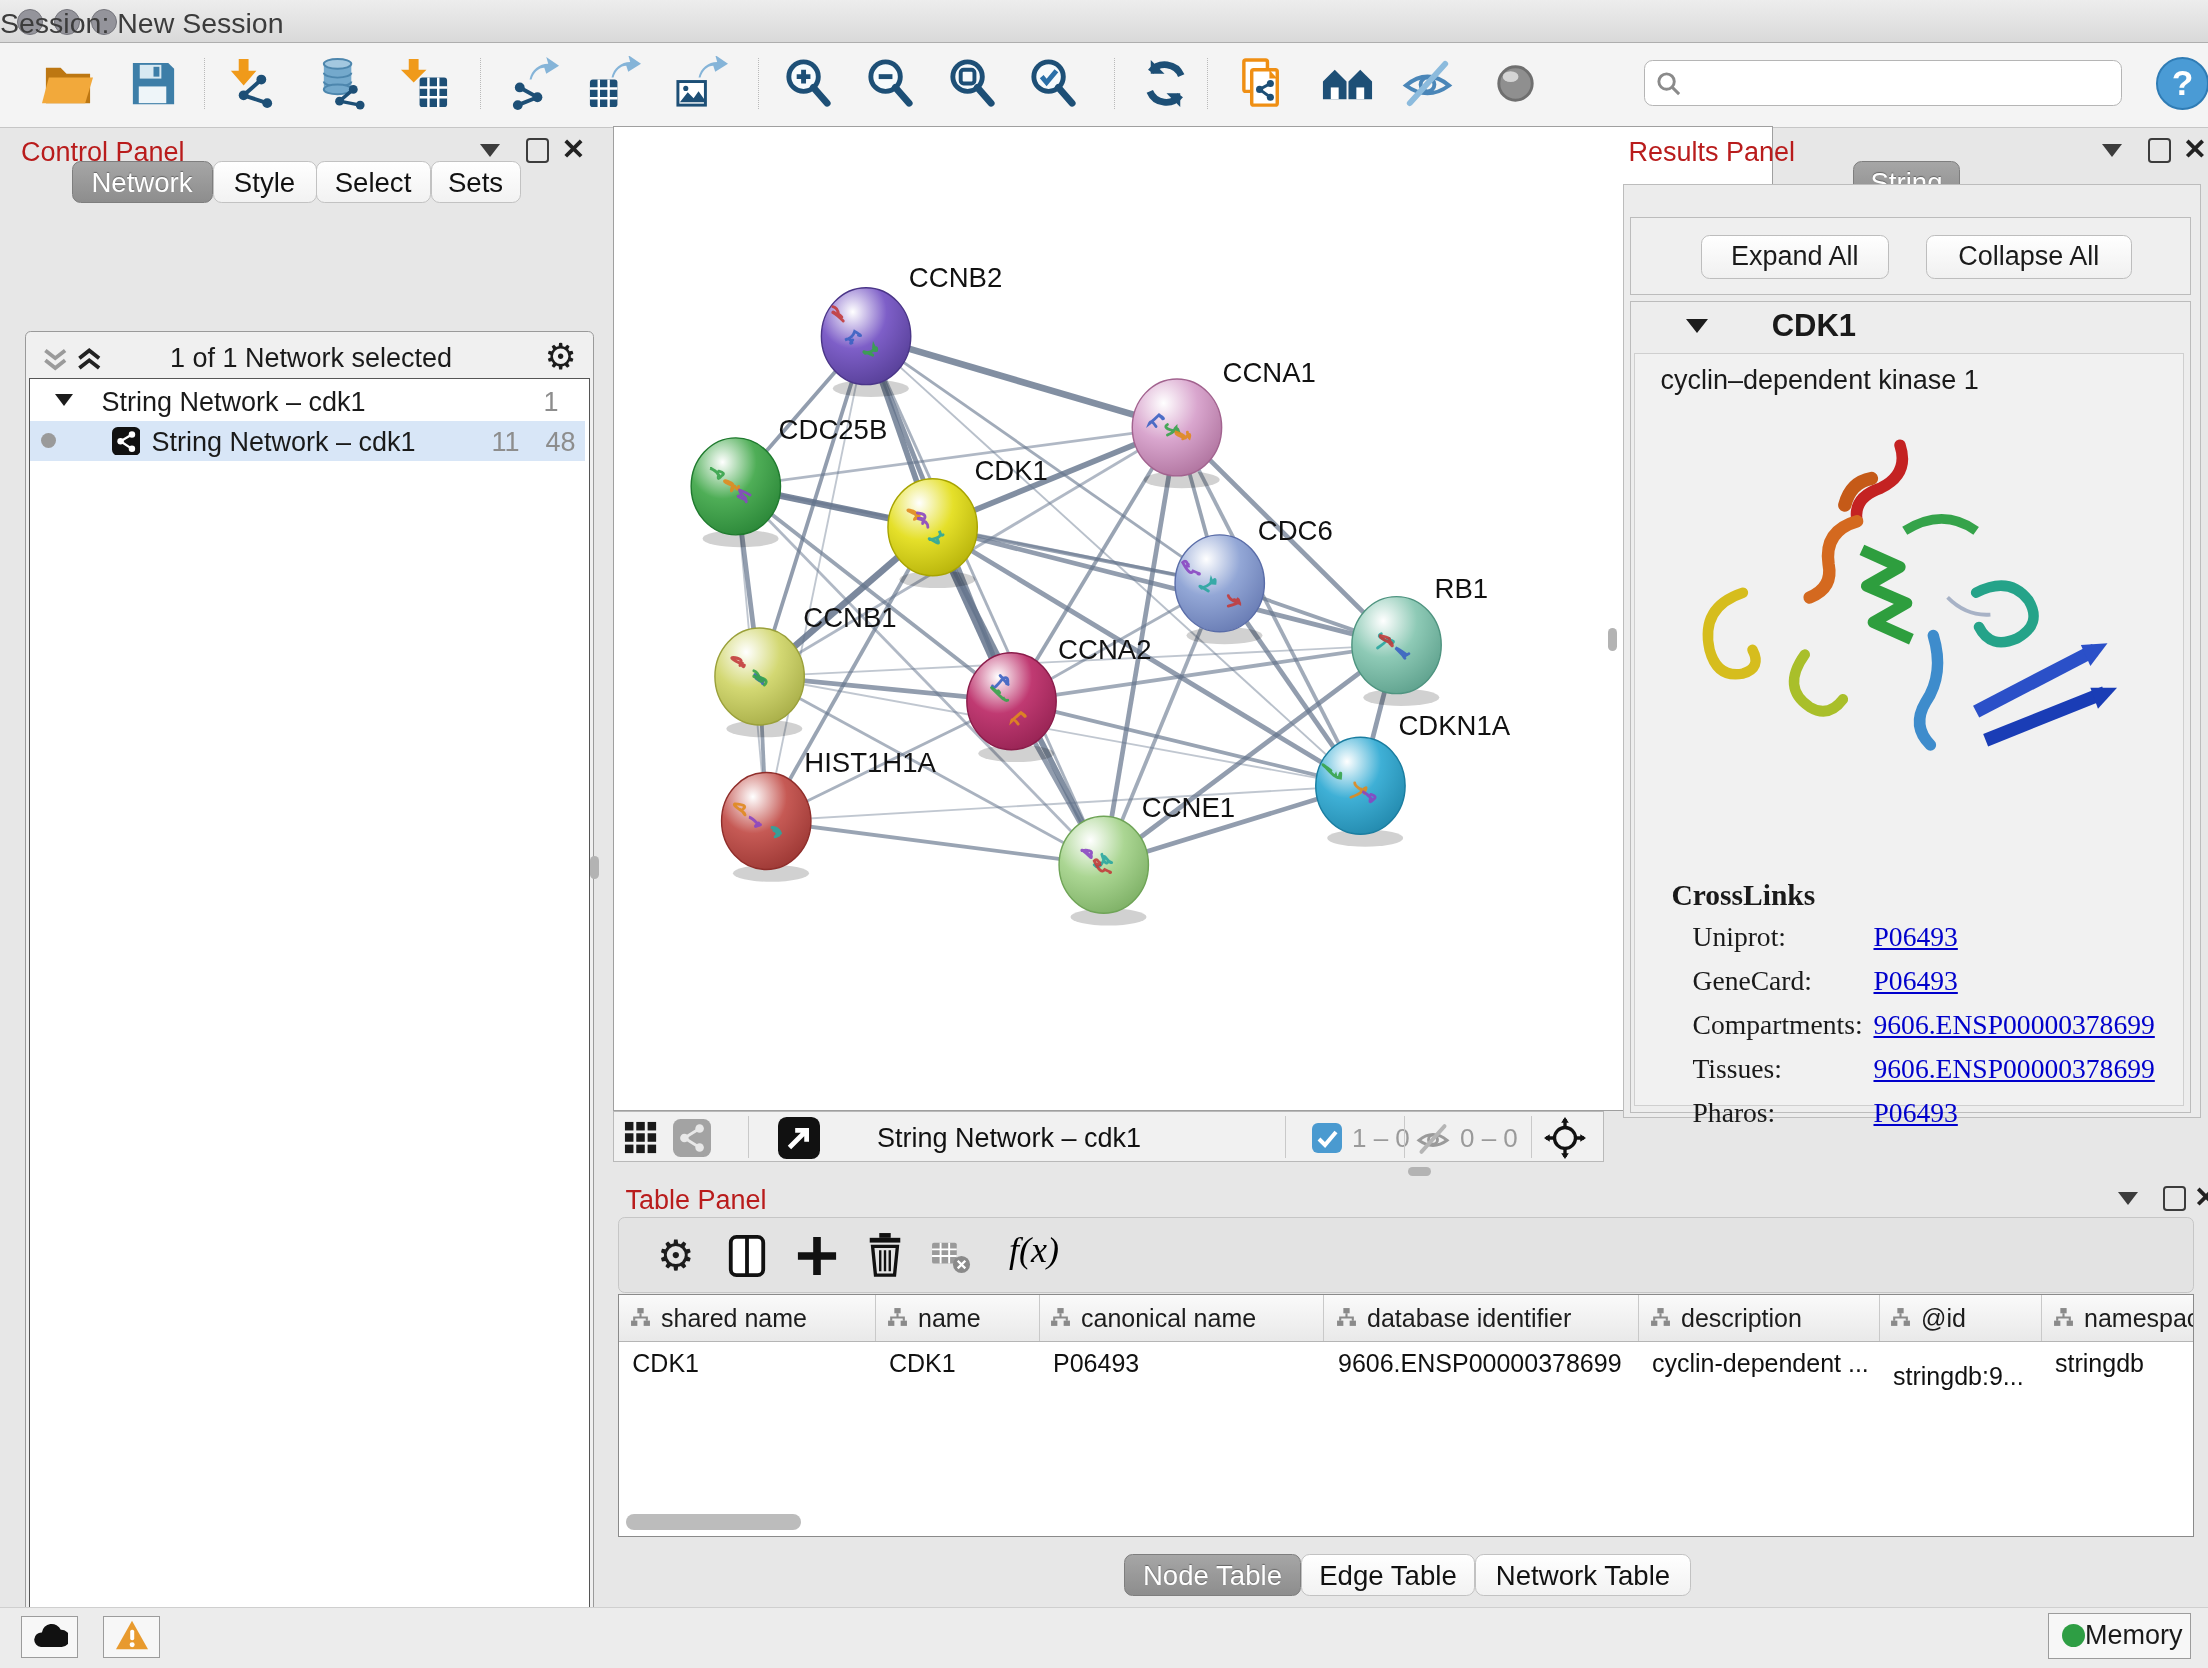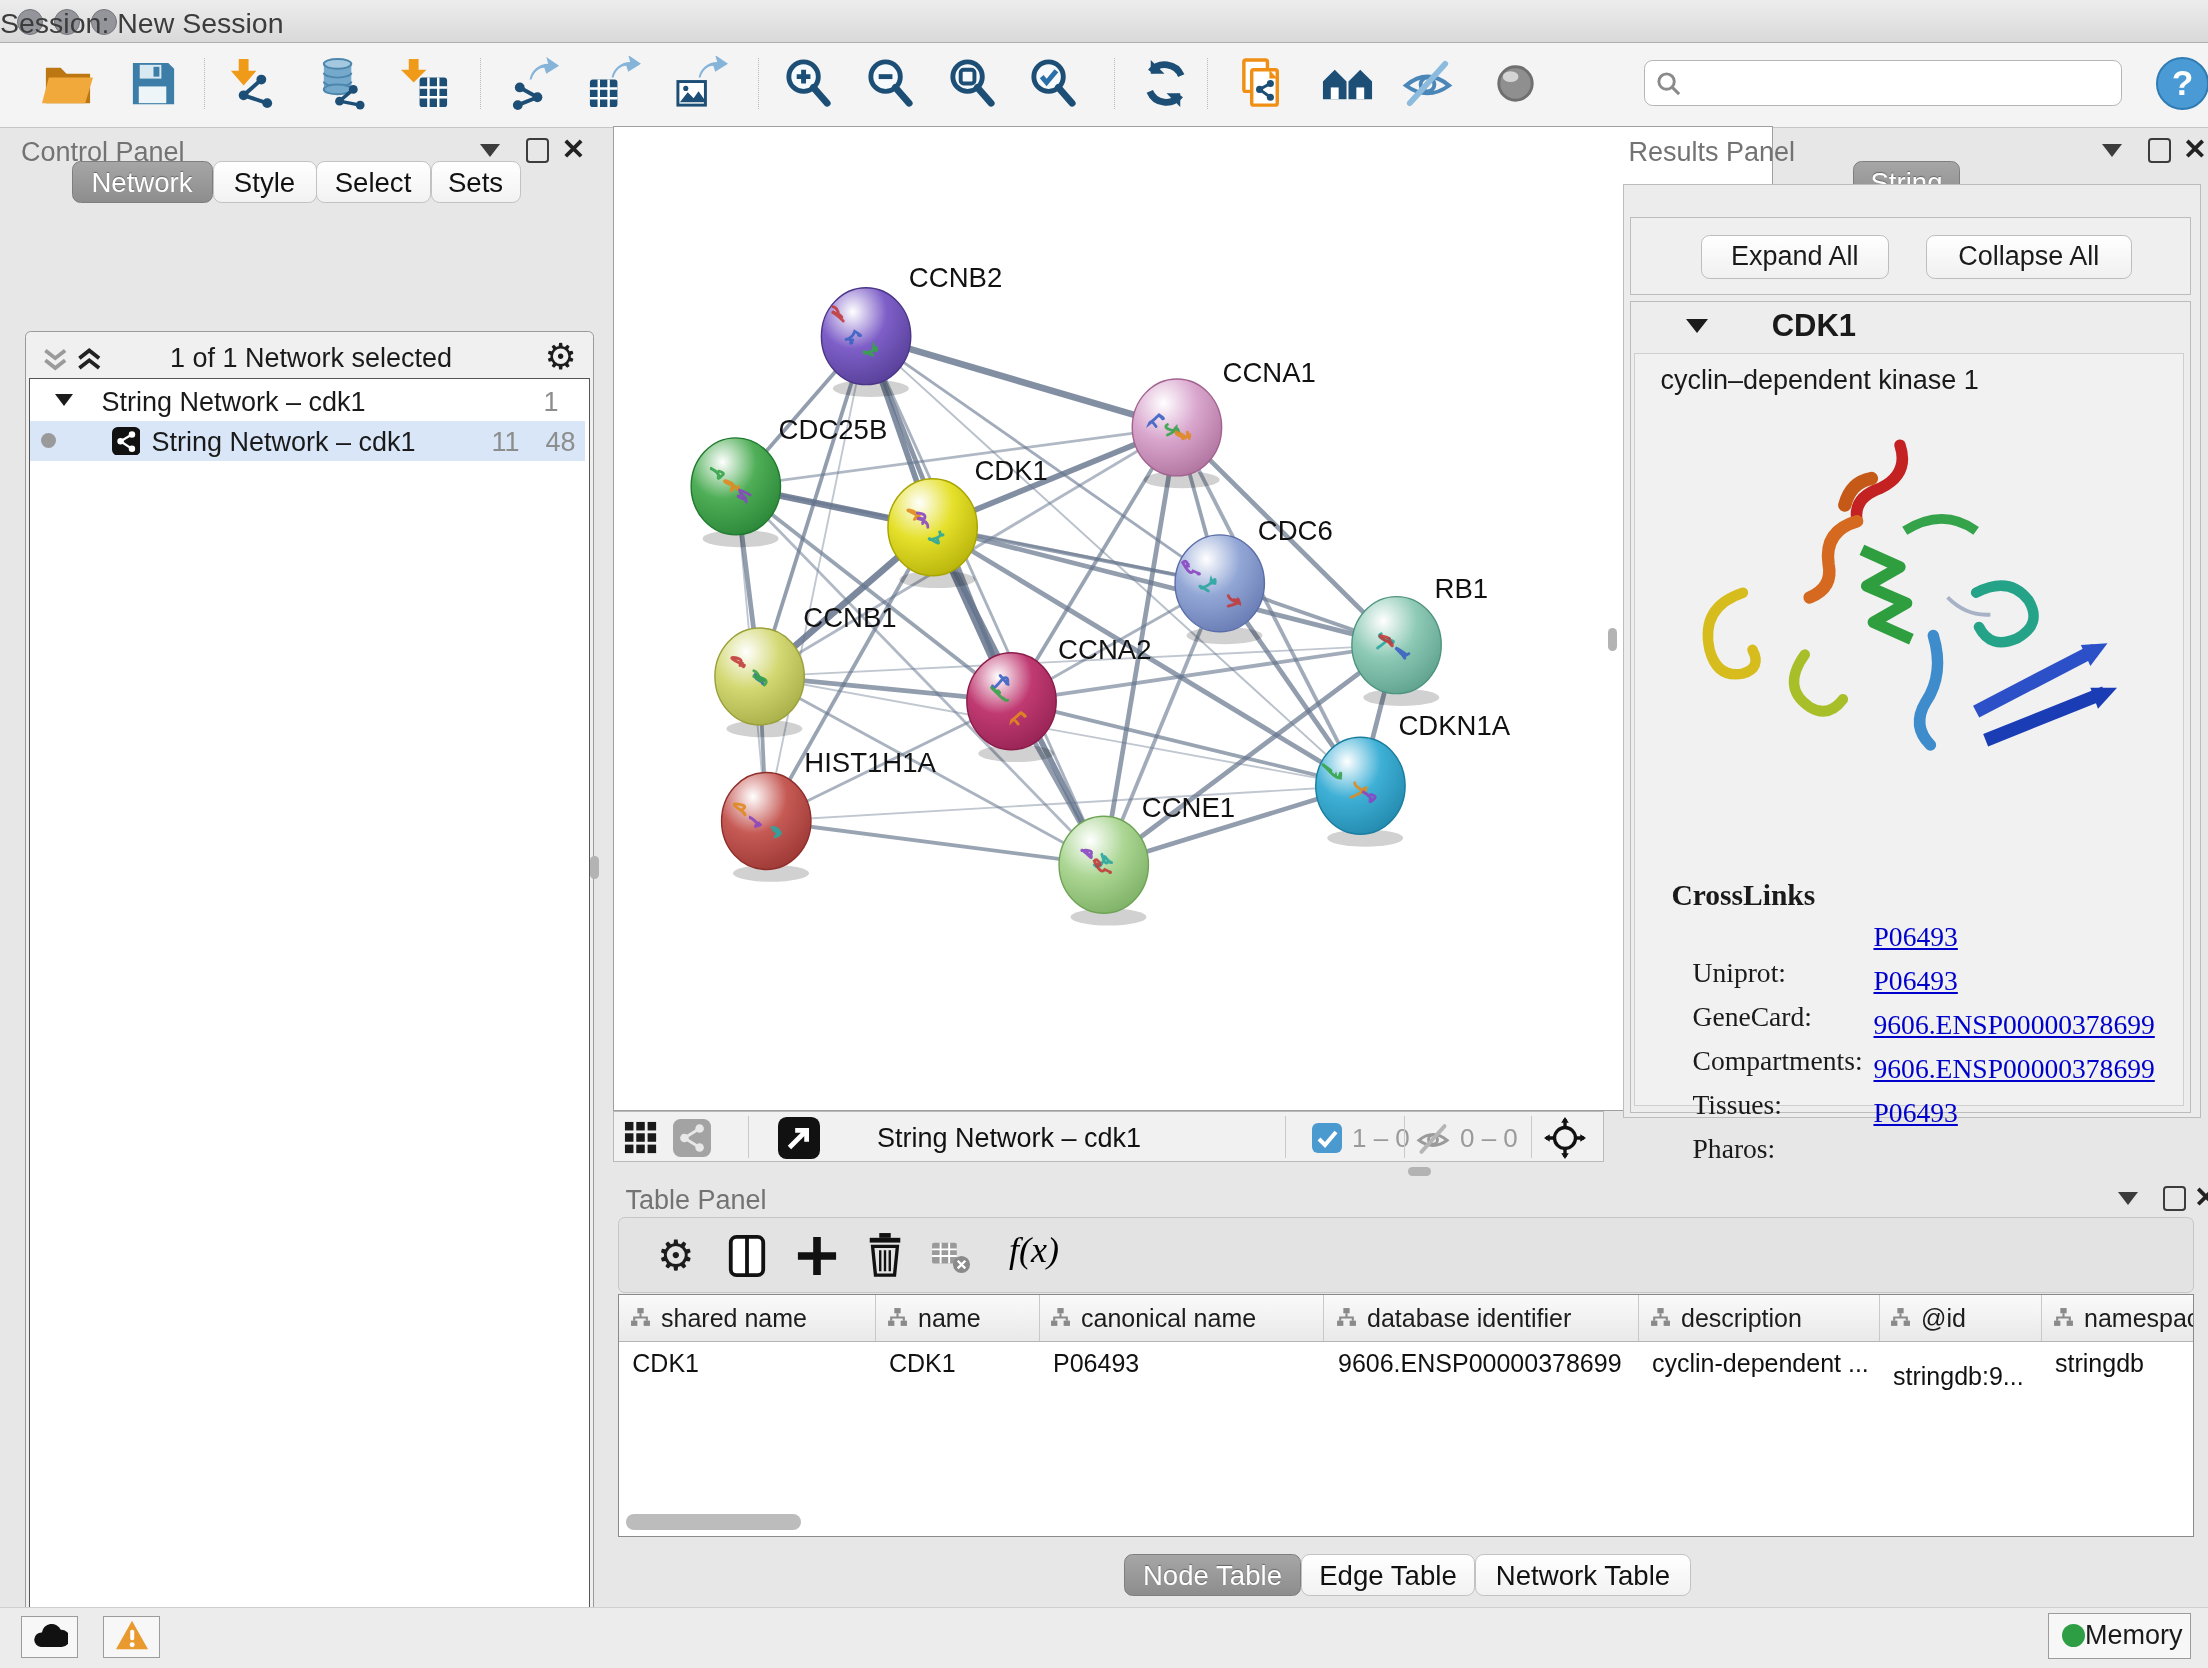--- a/index.html
+++ b/index.html
@@ -10,42 +10,42 @@
   .traffic{width:24px;height:24px;border-radius:50%;background:#94949b;border:1px solid #74747b;top:8.6px;}
   #win-title{width:100%;text-align:left;top:6.7px;font-size:28.5px;color:#3c3c3c;}
   
   #toolbar{left:0;top:43px;width:2208px;height:84px;background:#f4f4f4;border-bottom:1px solid #c6c6c6;}
   .tbtn{width:55px;height:55px;top:13.3px;cursor:pointer;}
   .tbtn svg{width:55px;height:55px;}
   .tsep{top:15px;height:51px;border-left:1.9px dotted #b9b9b9;width:0;}
   #searchbox{left:1644px;top:17px;width:476px;height:44px;background:#fff;border:1px solid #b5b5b5;border-radius:8.6px;}
   #searchbox input{position:absolute;left:46px;top:3.8px;width:418px;height:32px;border:none;outline:none;font-size:25px;background:transparent;}
   
-  .ptitle{font-size:27px;color:#737373;}
+  .ptitle{font-size:27px;color:#b91c1c;}
   .pctl-tri{width:0;height:0;border-left:10.5px solid transparent;border-right:10.5px solid transparent;border-top:13.3px solid #3c3c3c;}
   .pctl-sq{width:19px;height:21px;border:2.9px solid #3c3c3c;border-radius:3.8px;}
   .pctl-x{font-size:28.5px;font-weight:bold;color:#222;line-height:25px;}
   .tab{height:42px;border:1px solid #c2c2c2;background:linear-gradient(#ffffff,#f2f2f2);color:#111;font-size:27.6px;text-align:center;line-height:42px;border-radius:8.6px;box-sizing:border-box;cursor:pointer;}
   .tab.sel{background:linear-gradient(#a6a6a6,#8d8d8d);color:#fff;border-color:#7e7e7e;text-shadow:0 -1px 1px #666;}
   
   #cp-box{left:15px;top:202px;width:567px;height:1402px;background:#f0f0f0;border:1px solid #9a9a9a;border-radius:5.7px;}
   #cp-list{left:19px;top:249px;width:559px;height:1354px;background:#fff;border:1.9px solid #555;}
   .tree-count{color:#8d8d8d;font-size:27px;}
   
   #net-view{left:613px;top:126px;width:1160px;height:985px;background:#fff;border:1px solid #9f9f9f;box-sizing:border-box;}
   #net-status{left:613px;top:1111px;width:991px;height:51px;background:#f1f1f1;border:1px solid #b9b9b9;box-sizing:border-box;}
   .ns-sep{top:3.8px;height:42px;border-left:1px solid #c9c9c9;width:0;}
   .ns-txt{font-size:26px;color:#9a9a9a;top:10.5px;}
   
   #rp-outer{left:1623px;top:184px;width:576px;height:932px;background:#ececec;border:1.9px solid #bcbcbc;}
   .rbtn{height:42px;background:linear-gradient(#ffffff,#f0f0f0);border:1px solid #bdbdbd;border-radius:8.6px;font-size:27px;text-align:center;line-height:40px;cursor:pointer;}
   #rp-gene-box{left:5.7px;top:116px;width:559px;height:810px;border:1px solid #bcbcbc;background:#ededed;}
   #rp-desc-box{left:3.8px;top:51px;width:548px;height:751px;border:1px solid #cfcfcf;background:#f1f1f1;}
   .serif{font-family:"Liberation Serif",serif;}
-  .xl-label{font-size:27.6px;color:#1a1a1a;margin-top:36px;}
+  .xl-label{font-size:27.6px;color:#1a1a1a;}
   .xl-link{font-size:27.6px;color:#0000cc;text-decoration:underline;cursor:pointer;}
   
   #tp-toolbar{left:618px;top:1217px;width:1576px;height:76px;background:#e3e3e3;border:1px solid #c6c6c6;border-radius:6.7px;box-sizing:border-box;}
   #tp-table{left:618px;top:1294px;width:1576px;height:243px;background:#fff;border:1.9px solid #8a8a8a;box-sizing:border-box;overflow:hidden;}
   #tp-head{left:0;top:0;height:46px;width:1712px;background:linear-gradient(#fafafa,#e9e9e9);border-bottom:1px solid #b5b5b5;}
   .th{position:absolute;top:0;height:46px;border-right:1px solid #c9c9c9;box-sizing:border-box;}
   .th span{position:absolute;left:42px;top:8.6px;font-size:25px;color:#1c1c1c;white-space:nowrap;}
   .td{position:absolute;top:0;height:42px;font-size:25px;color:#111;white-space:nowrap;overflow:hidden;}
   #tp-scroll{left:626px;top:1514px;width:175px;height:16px;background:#bcbcbc;border-radius:8.6px;}
   

